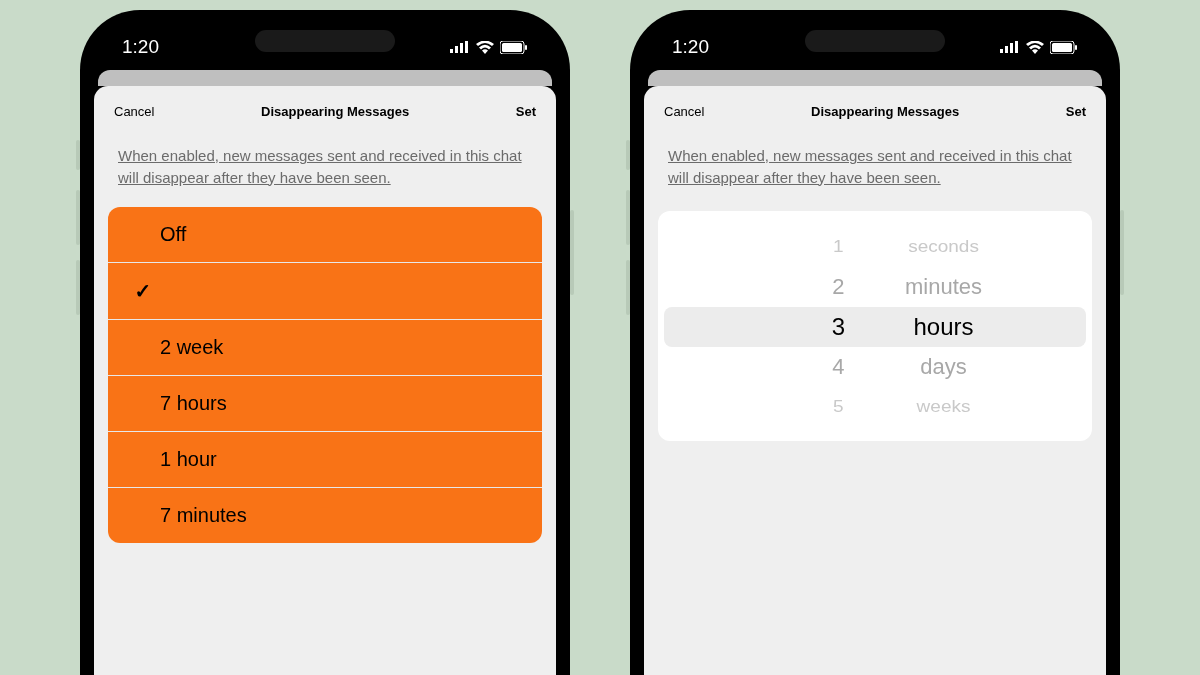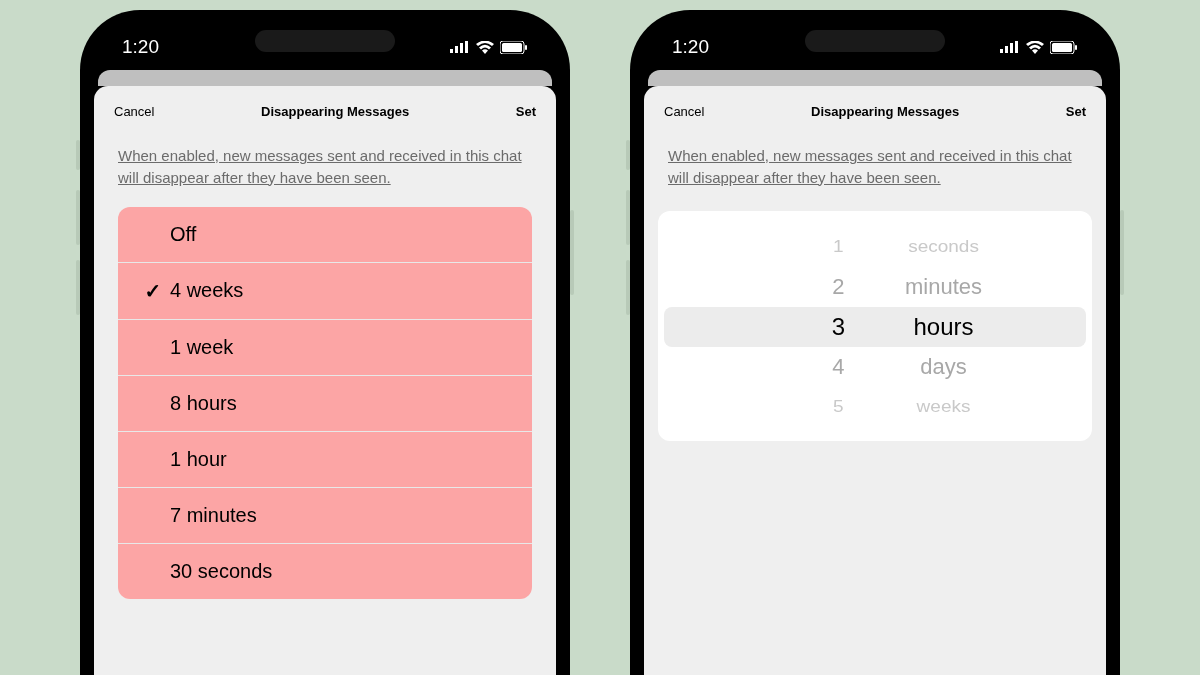--- a/index.html
+++ b/index.html
@@ -95,22 +95,22 @@
       color: #000;
     }
     .description {
       padding: 8px 24px 18px 24px;
       font-size: 15px;
       color: #6b6b6b;
       line-height: 1.45;
       text-decoration: underline;
     }
     .list-card {
-      background: #fca5a5;
-      margin: 0 24px;
+      background: #f97316;
+      margin: 0 14px;
       border-radius: 12px;
       overflow: hidden;
     }
     .list-item {
       display: flex;
       align-items: center;
       padding: 16px 18px;
       border-bottom: 1px solid #e8e8e8;
       font-size: 20px;
       color: #000;
@@ -249,41 +249,36 @@
         <span class="set">Set</span>
       </div>
       <div class="description">When enabled, new messages sent and received in this chat will disappear after they have been seen.</div>
       <div class="list-card">
         <div class="list-item">
           <span class="check-col"></span>
           <span class="item-label">Off</span>
         </div>
         <div class="list-item">
           <span class="check-col">✓</span>
-          <span class="item-label">4 weeks</span>
-        </div>
-        <div class="list-item">
-          <span class="check-col"></span>
-          <span class="item-label">1 week</span>
-        </div>
-        <div class="list-item">
-          <span class="check-col"></span>
-          <span class="item-label">8 hours</span>
+        </div>
+        <div class="list-item">
+          <span class="check-col"></span>
+          <span class="item-label">2 week</span>
+        </div>
+        <div class="list-item">
+          <span class="check-col"></span>
+          <span class="item-label">7 hours</span>
         </div>
         <div class="list-item">
           <span class="check-col"></span>
           <span class="item-label">1 hour</span>
         </div>
         <div class="list-item">
           <span class="check-col"></span>
           <span class="item-label">7 minutes</span>
-        </div>
-        <div class="list-item">
-          <span class="check-col"></span>
-          <span class="item-label">30 seconds</span>
         </div>
       </div>
     </div>
   </div>
 </div>
 
 <div class="phone">
   <div class="side-btn left1"></div>
   <div class="side-btn left2"></div>
   <div class="side-btn left3"></div>

